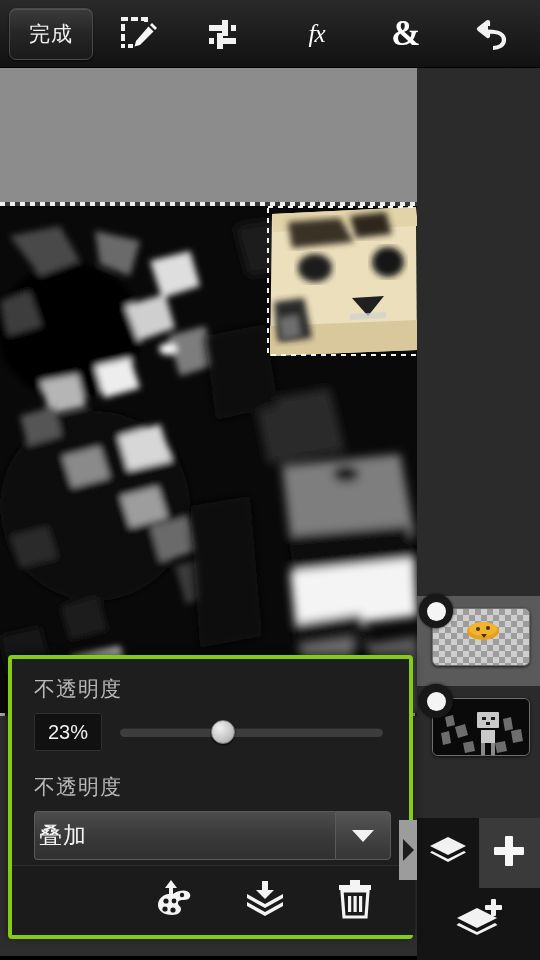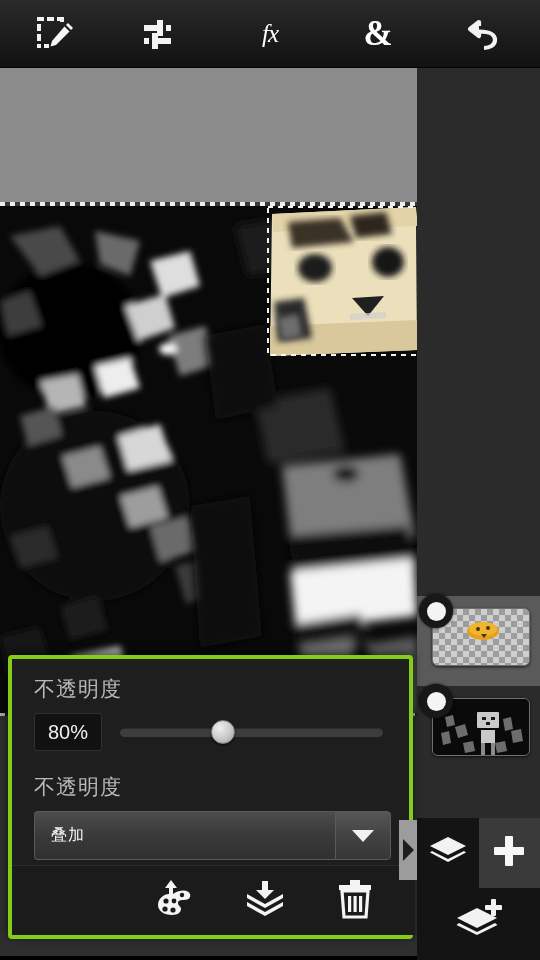--- a/index.html
+++ b/index.html
@@ -125,22 +125,22 @@
     border: 1px solid #7e7e7e;
     box-shadow: 0 1px 2px rgba(0,0,0,.8);
     transform: translateX(-12px);
   }
   .blend-row { display: flex; align-items: stretch; }
   .blend-select {
     flex: 1; height: 49px;
     background: linear-gradient(180deg,#4c4c4c 0%, #3a3a3a 50%, #303030 100%);
     border: 1px solid #5a5a5a; border-right: none;
     border-radius: 4px 0 0 4px;
-    color: #f4f4f4; font-size: 16px;
-    display: flex; align-items: center; padding-left: 16px;
+    color: #f4f4f4; font-size: 23px;
+    display: flex; align-items: center; padding-left: 4px;
     letter-spacing: 1px;
   }
   .blend-caret {
     width: 56px; height: 49px;
     background: linear-gradient(180deg,#565656 0%, #434343 50%, #363636 100%);
     border: 1px solid #5a5a5a;
     border-radius: 0 4px 4px 0;
     display: flex; align-items: center; justify-content: center;
   }
   .caret-tri {
@@ -330,20 +330,21 @@
 
         <rect x="268" y="1" width="150" height="148" fill="none" stroke="#ffffff" stroke-width="2" stroke-dasharray="5 5" opacity=".95"></rect>
       </svg>
     </div>
 
     <div class="marquee-bottom"></div>
     <div class="canvas-dark-below"></div>
   </div>
 
   <div class="toolbar">
+    <div class="done-btn">完成</div>
 
     <div class="tool-slot">
       <span>
         <svg width="40" height="40" viewBox="0 0 40 40">
           <g fill="#f2f2f2">
             <rect x="3" y="3" width="7" height="4"></rect>
               <rect x="13" y="3" width="7" height="4"></rect>
             <rect x="23" y="3" width="7" height="4"></rect>
             <rect x="3" y="10" width="4" height="7"></rect>
               <rect x="3" y="20" width="4" height="7"></rect>
@@ -471,21 +472,21 @@
           </svg>
         </span>
       </div>
     </div>
   </div>
 
   <div class="props-panel">
     <div class="panel-inner">
       <div class="prop-label">不透明度</div>
       <div class="opacity-row">
-        <div class="opacity-box">80%</div>
+        <div class="opacity-box">23%</div>
         <div class="slider-area">
           <div class="slider-track"></div>
           <div class="slider-thumb" id="opacity-thumb" style="left: 38%;"></div>
         </div>
       </div>
 
       <div class="prop-label">不透明度</div>
       <div class="blend-row">
         <div class="blend-select">叠加</div>
         <div class="blend-caret">

